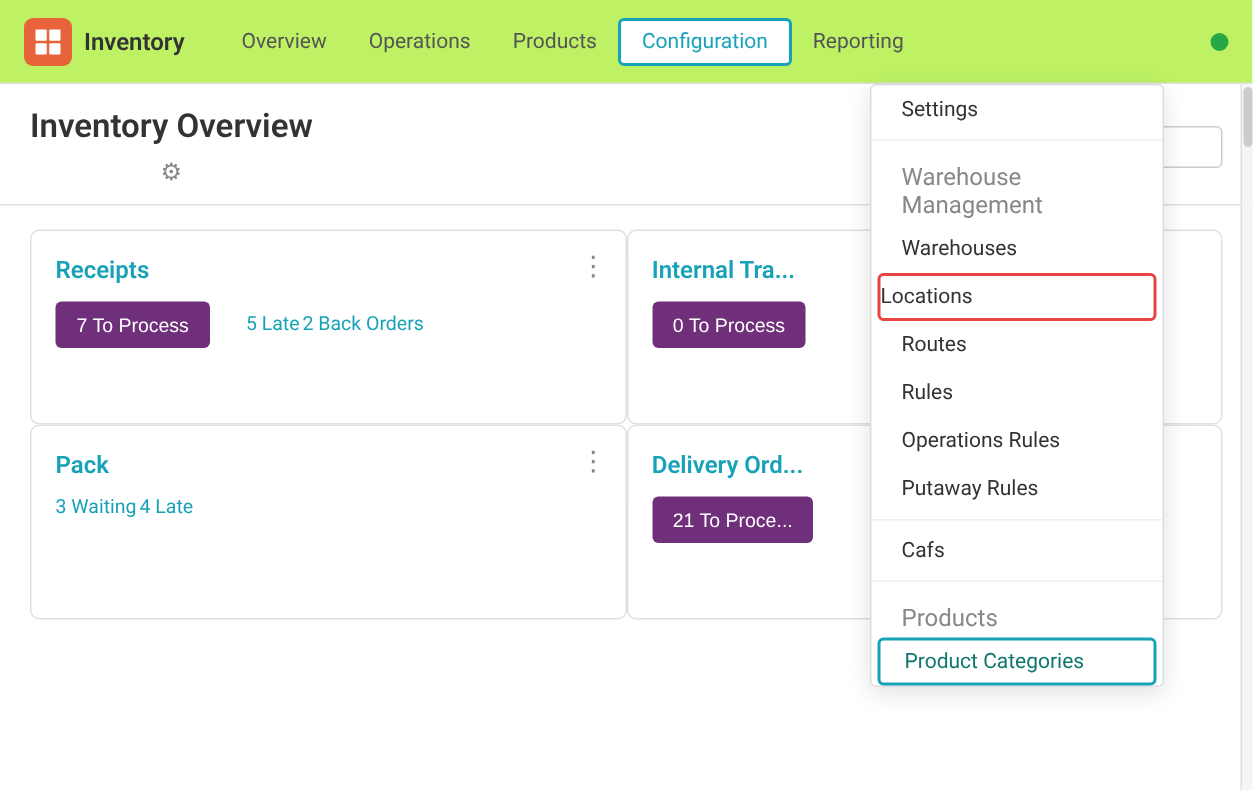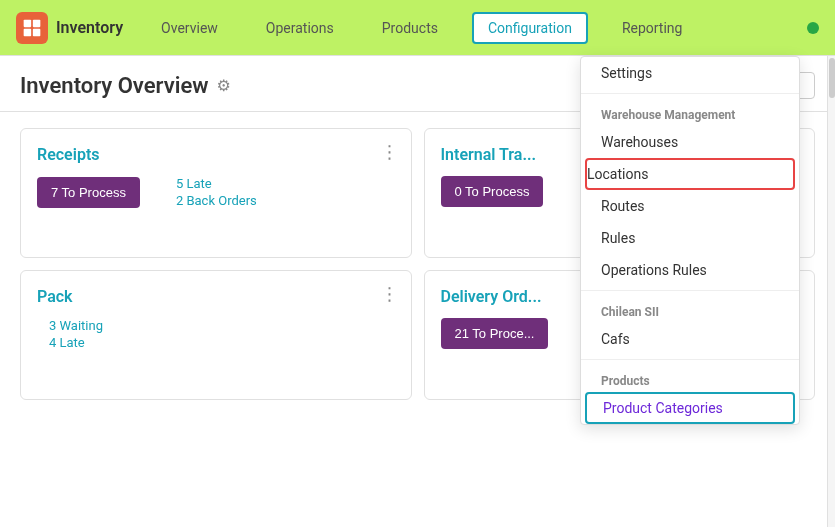--- a/index.html
+++ b/index.html
@@ -7,74 +7,74 @@
 
     
     .navbar {
       display: flex; align-items: center; height: 56px; padding: 0 16px; border-bottom: 1px solid #e0e0e0; background: #bef264; position: relative; z-index: 100;
     }
     .nav-logo {
       width: 32px; height: 32px; background: #e8623a; border-radius: 6px; display: flex; align-items: center; justify-content: center; margin-right: 8px;
     }
     .nav-logo svg { width: 20px; height: 20px; }
     .nav-brand { font-weight: 600; font-size: 16px; color: #333; margin-right: 24px; }
-    .nav-items { display: flex; align-items: center; gap: 20px; flex: 1; }
+    .nav-items { display: flex; align-items: center; gap: 0; flex: 1; }
     .nav-item {
       padding: 6px 14px; border-radius: 4px; cursor: pointer; font-size: 14px; color: #555; white-space: nowrap;
     }
     .nav-item.config-active {
       border: 2px solid #17a2b8; color: #17a2b8; border-radius: 4px; background: #fff;
     }
     .nav-status-dot {
       width: 12px; height: 12px; border-radius: 50%; background: #28a745; margin-left: auto;
     }
 
     
     .page-header {
       display: flex; align-items: center; justify-content: space-between; padding: 16px 20px 12px; border-bottom: 1px solid #e0e0e0;
     }
-    .page-title-area { display: flex; align-items: center; gap: 8px; }
+    .page-title-area { display: flex; align-items: center; gap: 8px; flex-direction: column; }
     .page-title { font-size: 22px; font-weight: 600; color: #333; }
     .gear-icon { color: #888; font-size: 16px; cursor: pointer; }
     .search-bar {
       display: flex; align-items: center; border: 1px solid #ccc; border-radius: 4px; padding: 5px 10px; width: 180px; color: #888; font-size: 13px;
     }
     .search-bar span { margin-right: 6px; }
 
     
-    .main-content { padding: 16px 20px; display: grid; grid-template-columns: 1fr 1fr; gap: 12px; overflow: hidden; }
+    .main-content { padding: 16px 20px; display: grid; grid-template-columns: 1fr 1fr; gap: 0; overflow: hidden; }
 
     
     .card {
       border: 1px solid #e0e0e0; border-radius: 6px; padding: 16px; position: relative; background: #fff; min-height: 130px;
     }
     .card-title { font-size: 16px; font-weight: 600; color: #17a2b8; margin-bottom: 12px; }
     .card-menu { position: absolute; top: 12px; right: 12px; cursor: pointer; color: #888; font-size: 18px; }
     .card-body { display: flex; align-items: center; gap: 24px; }
     .process-btn {
       background: #6f2f7a; color: #fff; border: none; border-radius: 4px; padding: 8px 14px; font-size: 13px; font-weight: 500; cursor: pointer; white-space: nowrap;
     }
-    .card-stats { display: flex; flex-direction: column; gap: 2px; margin-left: 12px; }
+    .card-stats { display: flex; flex-direction: row; gap: 2px; }
     .card-stat { color: #17a2b8; font-size: 13px; }
 
     
     .dropdown-overlay {
-      position: absolute; top: 56px; left: 580px; width: 220px; background: #fff; border: 1px solid #ddd; border-radius: 4px; box-shadow: 0 4px 16px rgba(0,0,0,0.12); z-index: 200;
+      position: absolute; top: 56px; left: 580px; width: 196px; background: #fff; border: 1px solid #ddd; border-radius: 4px; box-shadow: 0 4px 16px rgba(0,0,0,0.12); z-index: 200;
     }
     .dropdown-item {
       padding: 8px 20px; cursor: pointer; font-size: 14px; color: #333; white-space: nowrap;
     }
     .dropdown-section-label {
-      padding: 10px 20px 4px; font-size: 12px; font-weight: 700; color: #888; text-transform: none;
+      padding: 10px 20px 4px; font-size: 16px; font-weight: 400; color: #888; text-transform: none;
     }
     .dropdown-item.highlighted {
       border: 2px solid #e84444; margin: 0 4px; border-radius: 4px; padding: 6px 0; color: #333;
     }
     .dropdown-item.highlighted-blue {
-      border: 2px solid #17a2b8; margin: 0 4px; border-radius: 4px; padding: 6px 16px; color: #6d28d9;
+      border: 2px solid #17a2b8; margin: 0 4px; border-radius: 4px; padding: 6px 16px; color: #0f766e;
     }
     .dropdown-divider { border: none; border-top: 1px solid #eee; margin: 4px 0; }
     .scrollbar-area { position: absolute; right: 0; top: 56px; width: 8px; height: 471px; background: #f5f5f5; border-left: 1px solid #e0e0e0; }
     .scrollbar-thumb { width: 6px; height: 40px; background: #ccc; border-radius: 3px; margin: 2px auto; }
   </style>
 </head>
 <body>
 
 <div class="navbar">
   <div class="nav-logo">
@@ -153,19 +153,19 @@
 
 <div class="dropdown-overlay">
   <div class="dropdown-item">Settings</div>
   <hr class="dropdown-divider">
   <div class="dropdown-section-label">Warehouse Management</div>
   <div class="dropdown-item">Warehouses</div>
   <div class="dropdown-item highlighted">Locations</div>
   <div class="dropdown-item">Routes</div>
   <div class="dropdown-item">Rules</div>
   <div class="dropdown-item">Operations Rules</div>
+  <div class="dropdown-item">Putaway Rules</div>
   <hr class="dropdown-divider">
-  <div class="dropdown-section-label">Chilean SII</div>
   <div class="dropdown-item">Cafs</div>
   <hr class="dropdown-divider">
   <div class="dropdown-section-label">Products</div>
   <div class="dropdown-item highlighted-blue">Product Categories</div>
 </div>
 
 </body></html>

